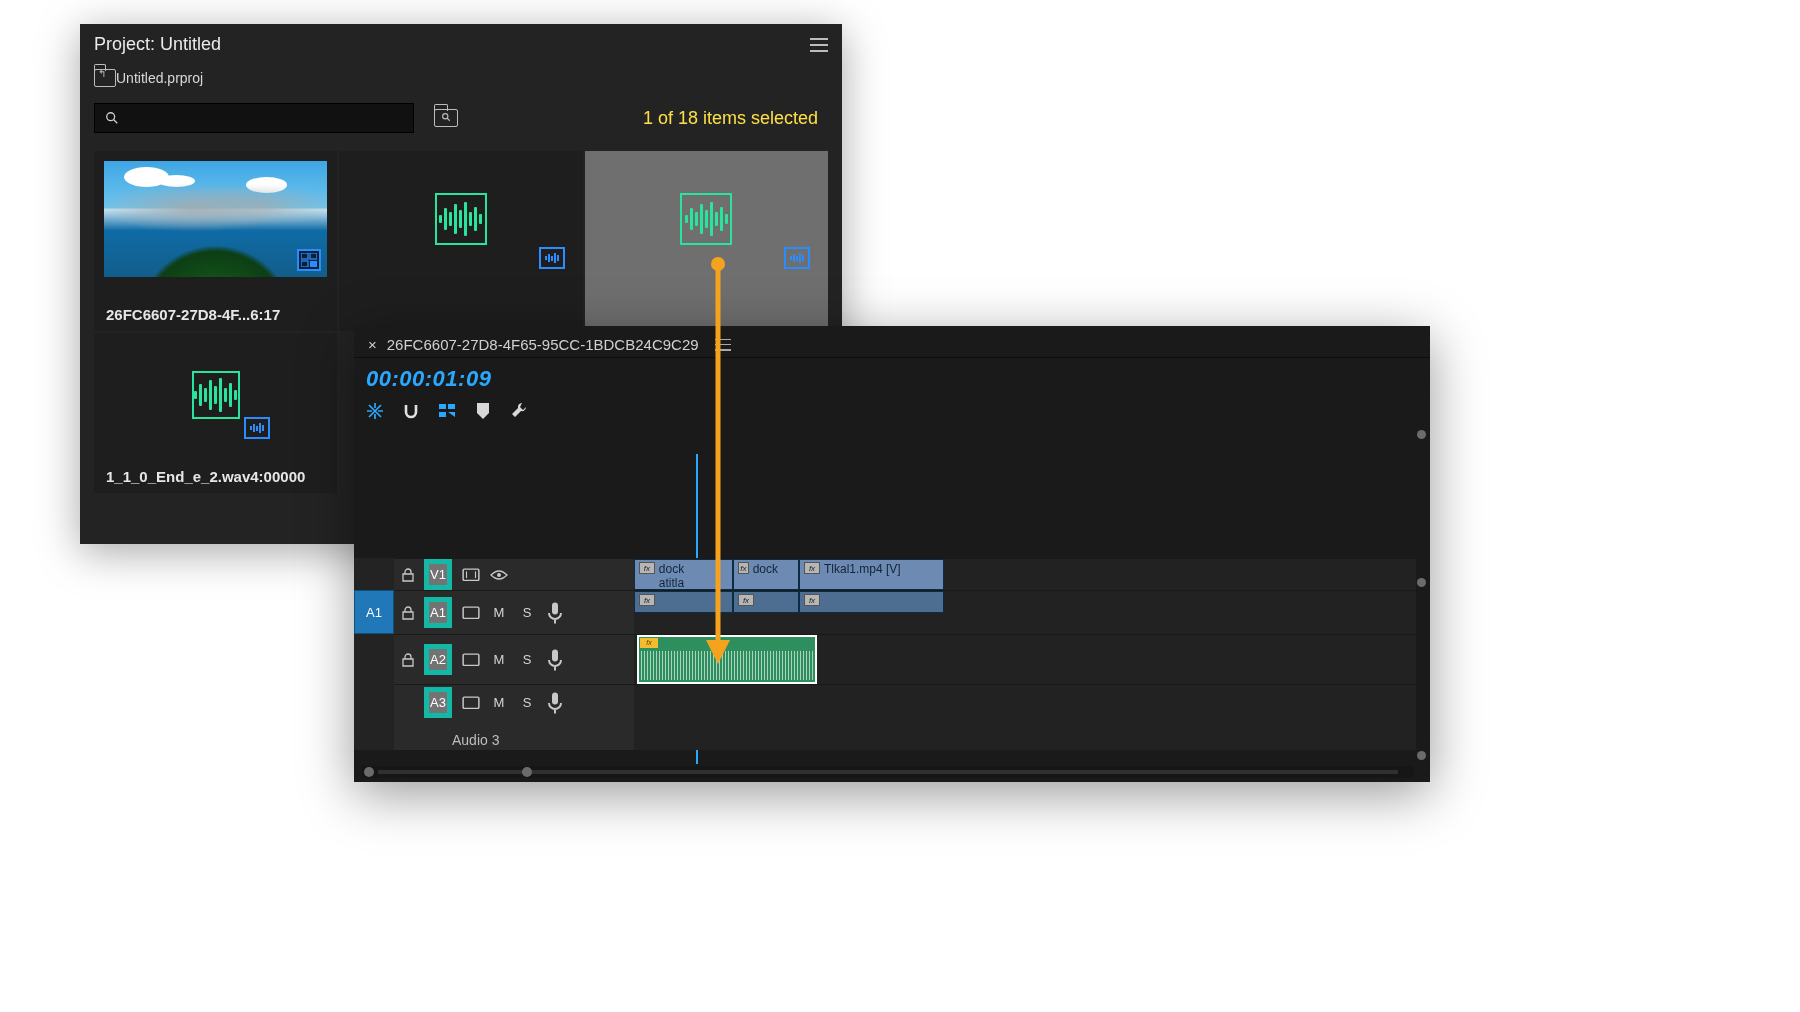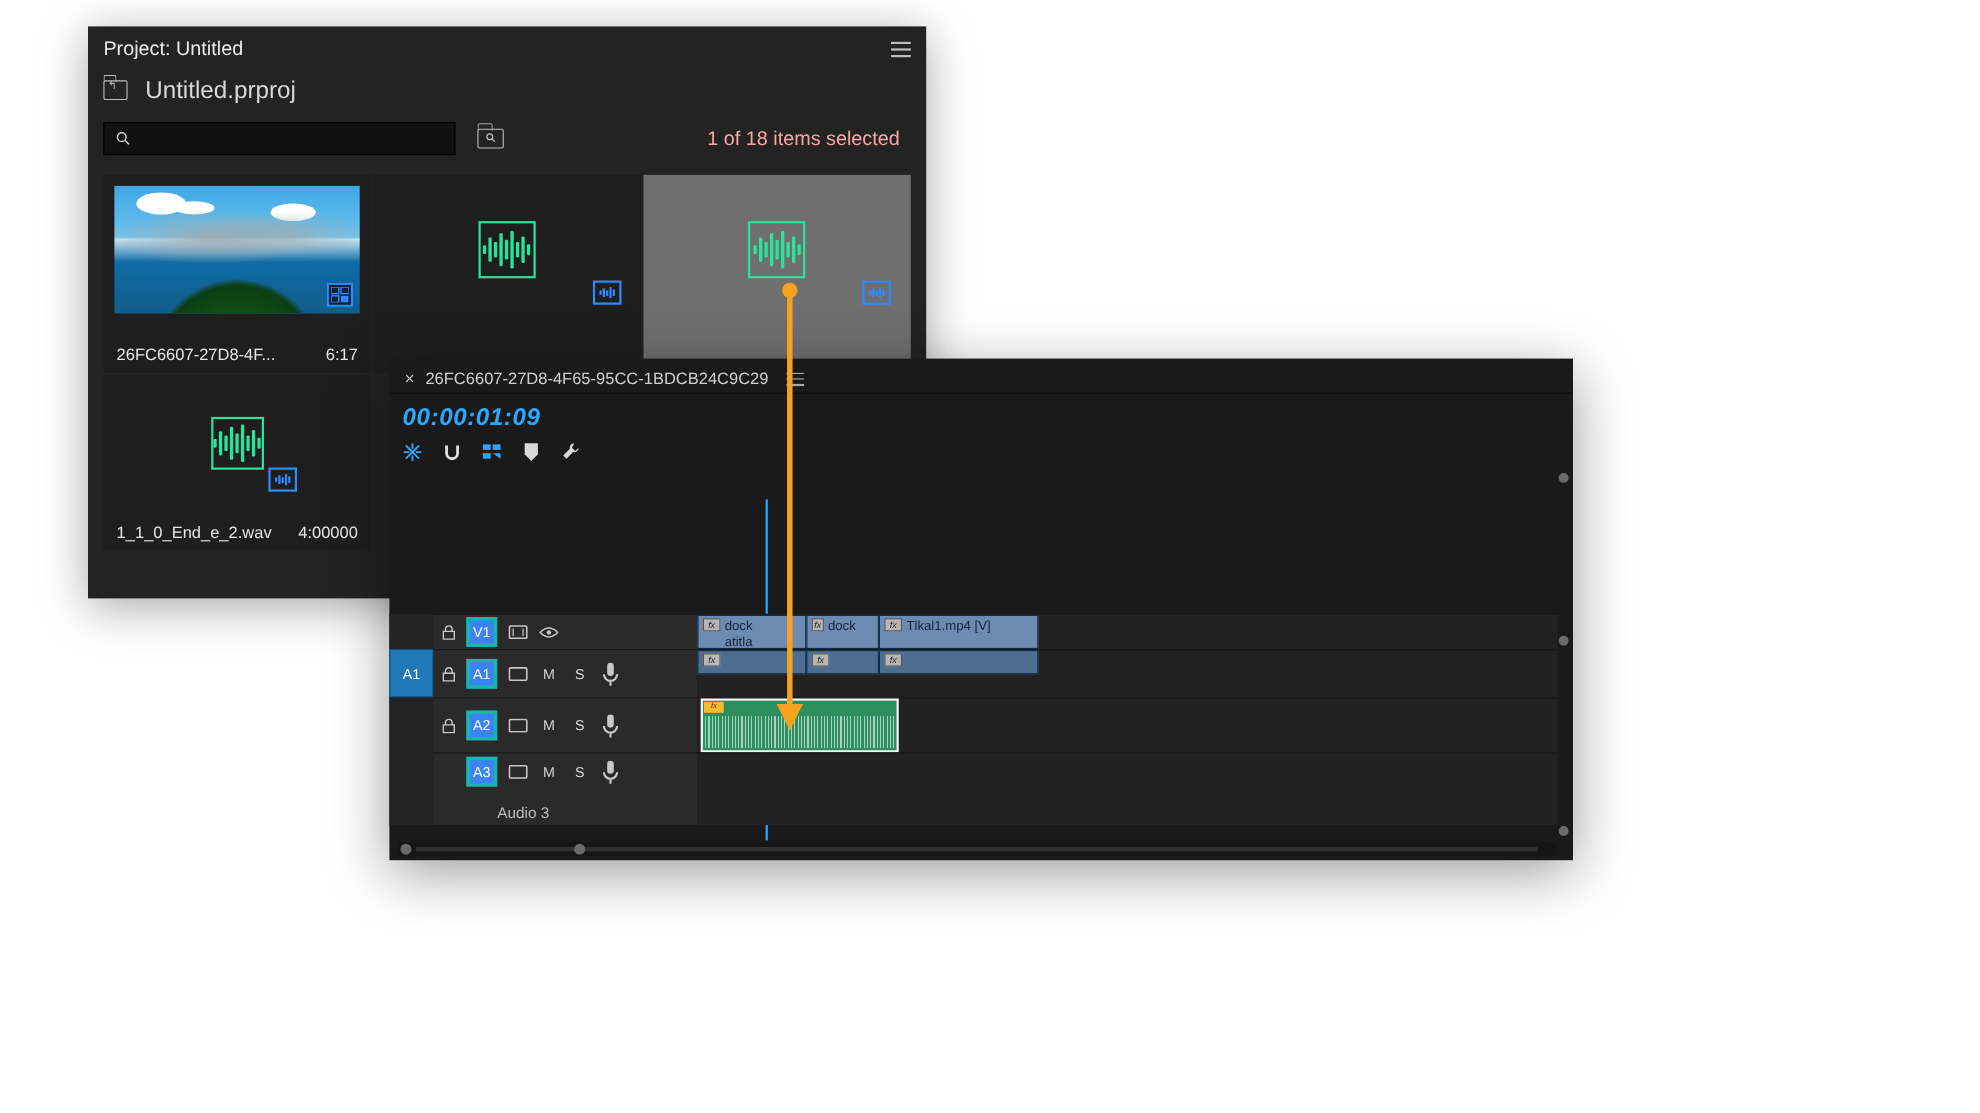--- a/index.html
+++ b/index.html
@@ -13,32 +13,32 @@
     background: #232323;
     box-shadow: 0 8px 40px rgba(0,0,0,0.35);
   }
   .pp-header {
     display: flex; align-items: center; justify-content: space-between;
     padding: 10px 14px 10px 14px;
     color: #eaeaea; font-size: 18px;
   }
   .pp-hamburger { width: 18px; height: 14px; display: flex; flex-direction: column; justify-content: space-between; cursor: pointer; }
   .pp-hamburger span { height: 2px; background: #bdbdbd; display: block; }
-  .pp-nav { display: flex; align-items: center; gap: 16px; padding: 4px 14px 10px 14px; color: #d8d8d8; font-size: 22px; }
+  .pp-nav { display: flex; align-items: center; gap: 0; padding: 4px 14px 10px 14px; color: #d8d8d8; font-size: 14px; }
   .nav-up-icon { width: 22px; height: 18px; border: 1.5px solid #bdbdbd; border-radius: 2px; position: relative; }
   .nav-up-icon::before { content: ""; position: absolute; left: -1.5px; top: -6px; width: 10px; height: 6px; border: 1.5px solid #bdbdbd; border-bottom: none; border-radius: 2px 2px 0 0; }
   .nav-up-icon::after { content: "↰"; position: absolute; left: 3px; top: -2px; font-size: 10px; color: #bdbdbd; }
 
   .pp-toolbar { display: flex; align-items: center; gap: 20px; padding: 6px 14px 12px 14px; }
   .search-box { width: 320px; height: 30px; background: #111; border: 1px solid #000; display: flex; align-items: center; padding: 0 10px; }
   .search-box svg { width: 14px; height: 14px; }
   .folder-search { width: 24px; height: 18px; border: 1.5px solid #bdbdbd; border-radius: 2px; position: relative; }
   .folder-search::before { content: ""; position: absolute; left: -1.5px; top: -6px; width: 12px; height: 6px; border: 1.5px solid #bdbdbd; border-bottom: none; border-radius: 2px 2px 0 0; }
   .folder-search svg { position: absolute; left: 5px; top: 1px; width: 12px; height: 12px; }
-  .pp-status { margin-left: auto; color: #fca5a5; font-size: 18px; padding-right: 10px; }
+  .pp-status { margin-left: auto; color: #fde047; font-size: 18px; padding-right: 10px; }
 
   .pp-grid { display: grid; grid-template-columns: repeat(3, 1fr); gap: 2px; padding: 6px 14px; }
   .bin-item { background: #1e1e1e; position: relative; height: 180px; padding: 10px 10px 0 10px; }
   .bin-item.selected { background: #6f6f6f; }
   .thumb { width: 100%; height: 116px; background: #000; display: flex; align-items: center; justify-content: center; position: relative; overflow: hidden; }
   .thumb.landscape {
     background: linear-gradient(to bottom, #3fa6e4 0%, #6cc5ef 40%, #c8e6f5 42%, #0f6ba6 60%, #125e8a 100%);
     position: relative;
   }
   .thumb.landscape::after{ content:""; position:absolute; inset:0;
@@ -49,21 +49,21 @@
   }
   .thumb.landscape::before{ content:""; position:absolute; left:20px; top:6px; width:45px; height:20px; background:#fff; border-radius:50%; box-shadow: 30px 4px 0 -4px #fff, 120px 8px 0 -2px #fff;}
   .thumb-badge { position: absolute; right: 6px; bottom: 6px; width: 24px; height: 22px; border: 2px solid #2a8cff; background: #0a2138; display:flex; align-items:center; justify-content:center; }
   .thumb-badge svg { width: 16px; height: 14px; }
   .thumb-tag { position: absolute; right: 8px; bottom: 8px; width: 26px; height: 22px; border: 2px solid #2a8cff; display:flex; align-items:center; justify-content:center; }
   .thumb-tag .wave-icon { width: 14px; height: 10px; display:flex; align-items:center; gap:1px; }
   .thumb-tag .wave-icon span{ width:2px; background:#2a8cff; }
   .audio-glyph { width: 52px; height: 52px; border: 2px solid #29e49c; display: flex; align-items: center; justify-content: center; }
   .audio-wave { display: flex; align-items: center; gap: 2px; }
   .audio-wave span { width: 3px; background: #29e49c; border-radius: 1px; }
-  .bin-meta { position: absolute; left: 12px; right: 12px; bottom: 8px; display: flex; justify-content: space-between; color: #e6e6e6; font-size: 15px; }
+  .bin-meta { position: absolute; left: 12px; right: 12px; bottom: 8px; display: flex; color: #e6e6e6; font-size: 15px; font-weight: bold; }
 
   .bin-item.row2 { height: 160px; }
   .bin-item.row2 .thumb { height: 104px; width: 56%; margin: 0 auto; background:#1e1e1e; }
   .bin-item.row2 .audio-glyph { width: 48px; height: 48px; }
 
   
   .timeline-panel {
     position: absolute;
     left: 354px; top: 326px;
     width: 1076px; height: 456px;
@@ -97,21 +97,21 @@
   .scroll-dot { width:9px; height:9px; background:#6b6b6b; border-radius:50%; position:absolute; left:2px; }
 
   .tl-tracks { position:absolute; left:0; right:14px; top:128px; bottom:18px; }
   .track-row { position:absolute; left:0; right:0; height:24px; display:flex; align-items:stretch; }
   .track-row .patch { width:40px; }
   .track-row .head { width:240px; display:flex; align-items:center; background:#2a2a2a; border-top:1px solid #191919; font-size:13px; color:#d4d4d4; gap:10px; padding-left:8px;}
   .track-row .lane { flex:1; background:#222; border-top:1px solid #191919; position:relative; }
 
   .hd-lock { width:12px; }
   .hd-label { width:28px; text-align:center; padding:3px 0; }
-  .hd-label.sel { background:#3b82f6; color:#fff; border:3px solid #14b8a6; }
+  .hd-label.sel { background:#737373; color:#fff; border:5px solid #14b8a6; }
   .hd-toggle { width:18px; display:flex; justify-content:center; }
   .hd-gap { flex:1; }
 
   .patch.sel { background:#2078b8; border:1px solid #0f4f7c; display:flex; align-items:center; justify-content:center; color:#fff; font-size:13px;}
   .patch.blank { background:#232323; }
 
   .clip { position:absolute; top:0; bottom:0; border:1px solid #0c2b46; background:#6d8ab3; font-size:12px; color:#13243a; display:flex; align-items:flex-start; padding:2px 20px 0 4px; overflow:hidden;}
   .clip .fx{ display:inline-block; width:16px; height:12px; background:#b6b6b6; color:#222; font-size:8px; font-style:italic; text-align:center; line-height:12px; border:1px solid #555; margin-right:4px;}
   .clip.audio { background:#4d6e91; }
   .clip.audio .fx { background:#b6b6b6;}

